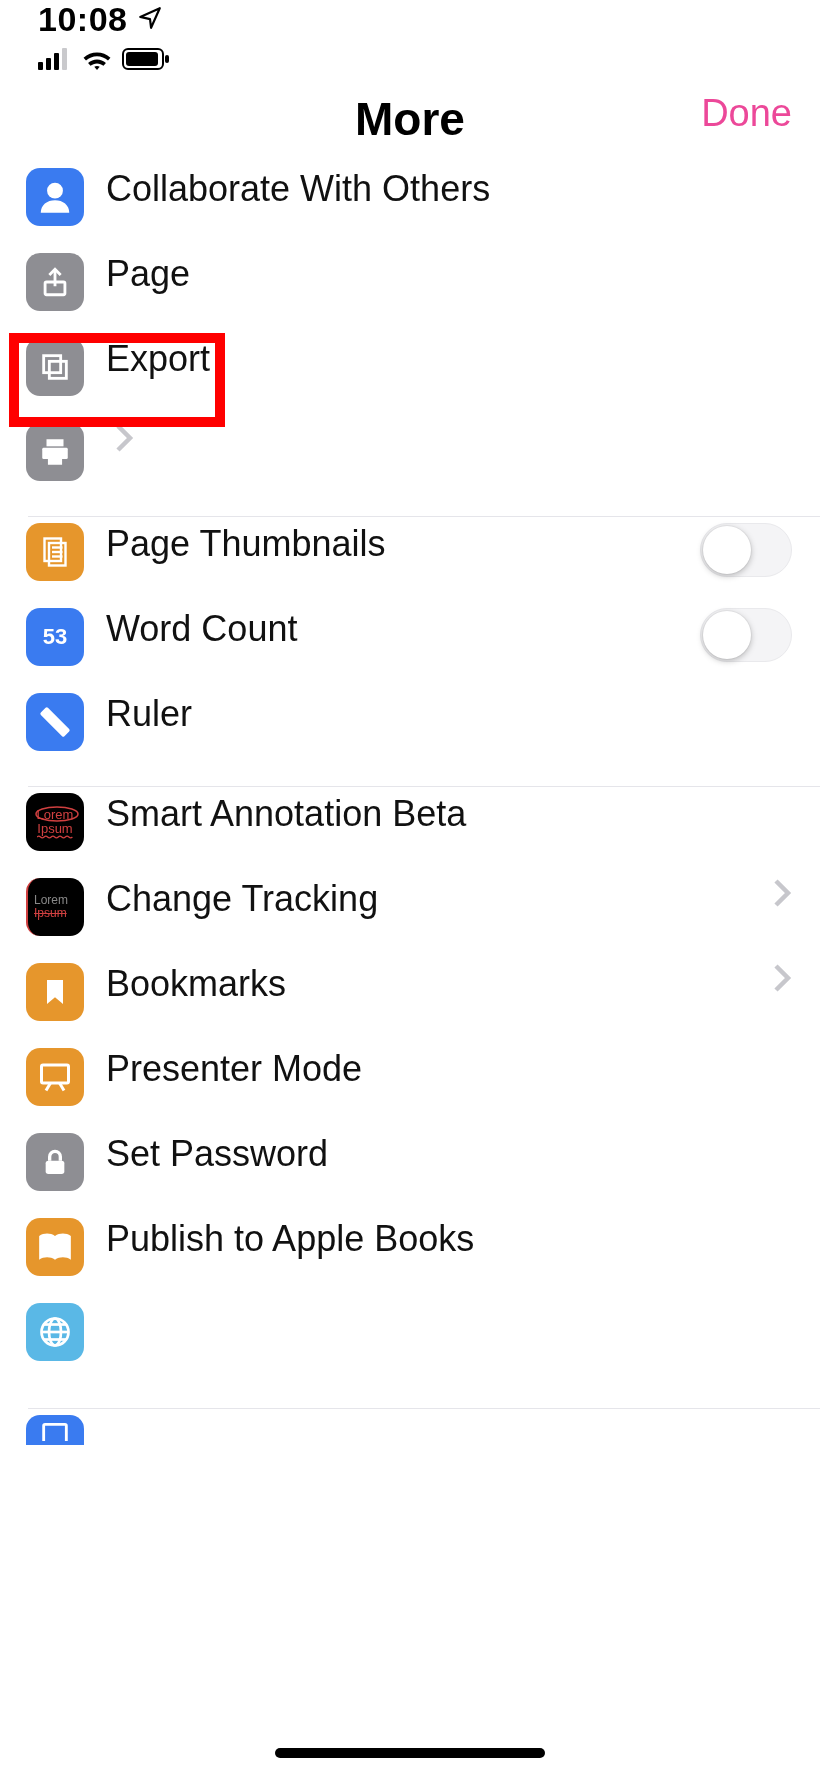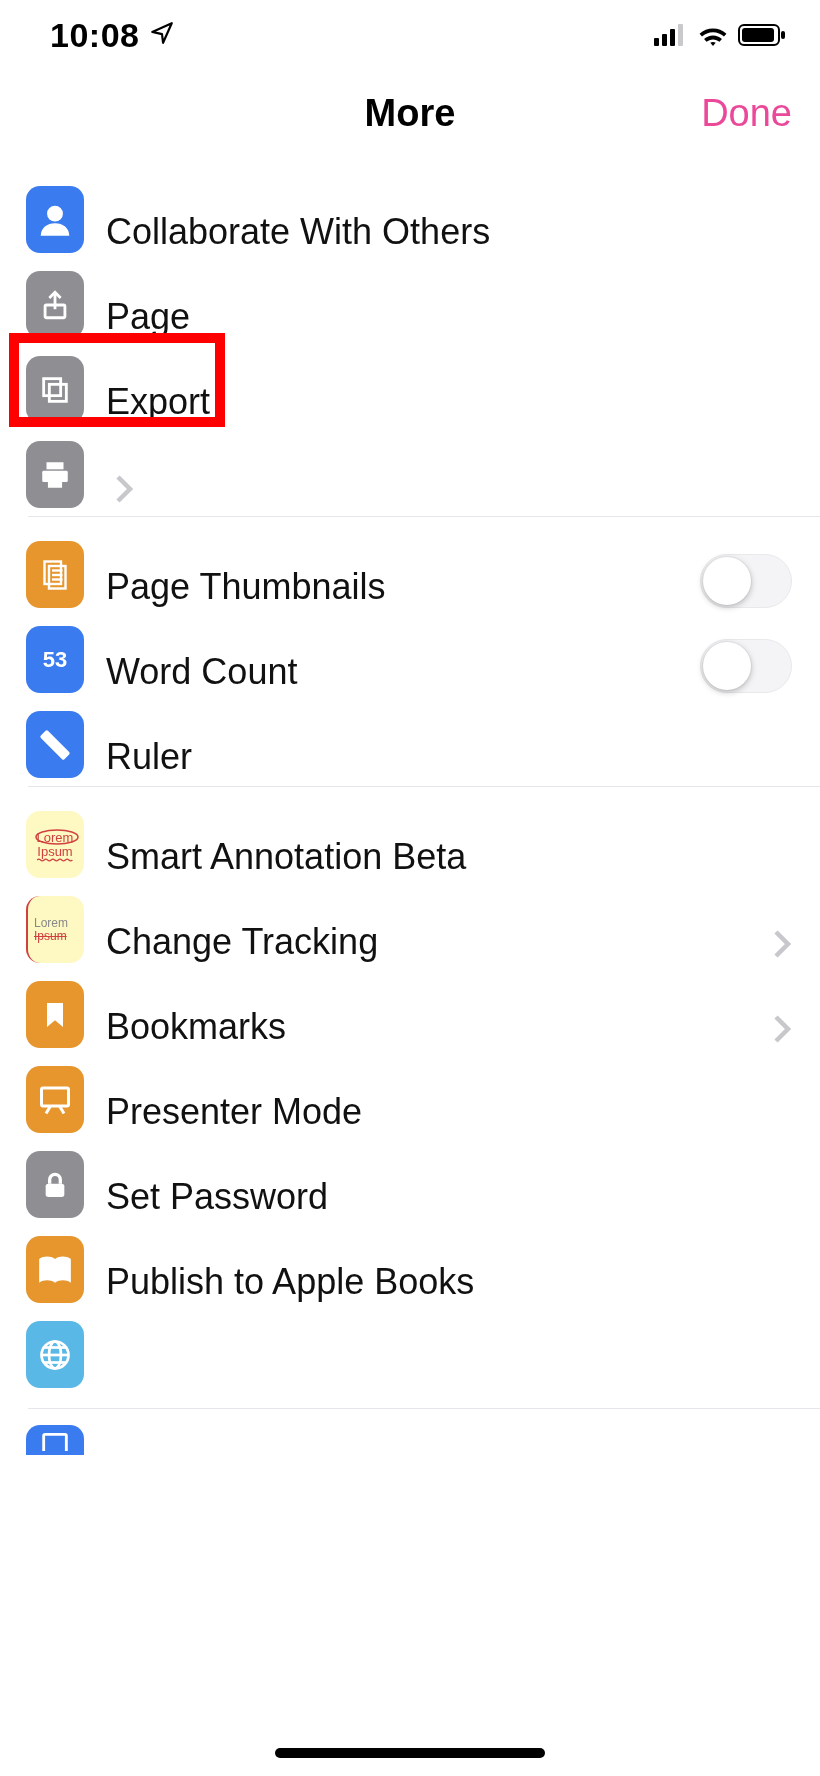--- a/index.html
+++ b/index.html
@@ -10,24 +10,25 @@
     background: #ffffff;
     font-family: -apple-system, "Helvetica Neue", Helvetica, Arial, sans-serif;
     color: #000;
     overflow: hidden;
     position: relative;
   }
 
   
   .status-bar {
     display: flex;
-    align-items: center;
+    align-items: flex-start;
     justify-content: space-between;
     height: 70px;
-    padding: 0 34px 0 50px;
+    padding: 0 34px 0 38px;
+    flex-direction: column;
   }
   .status-left {
     display: flex;
     align-items: center;
     gap: 10px;
   }
   .status-time {
     font-size: 34px;
     font-weight: 700;
     letter-spacing: 0.5px;
@@ -42,47 +43,47 @@
   
   .nav-header {
     position: relative;
     height: 70px;
     margin-top: 10px;
   }
   .nav-title {
     position: absolute;
     left: 0; right: 0;
     text-align: center;
-    font-size: 38px;
+    font-size: 46px;
     font-weight: 700;
     top: 12px;
   }
   .nav-done {
     position: absolute;
     right: 28px;
     top: 12px;
     font-size: 38px;
     font-weight: 500;
     color: #ec4899;
   }
 
   
   .list {
     margin-top: 18px;
   }
   .row {
     display: flex;
-    align-items: flex-end;
+    align-items: flex-start;
     min-height: 85px;
     padding: 0 28px 0 26px;
     position: relative;
   }
   .icon-wrap {
     width: 58px;
-    height: 67px;
+    height: 58px;
     border-radius: 14px;
     display: flex;
     align-items: center;
     justify-content: center;
     flex: 0 0 auto;
     margin-right: 22px;
   }
   .row-label {
     font-size: 36px;
     font-weight: 400;
@@ -139,21 +140,21 @@
     height: 10px;
     border-radius: 10px;
     background: #000;
   }
 
   
   .bg-blue  { background: #3a7bf0; }
   .bg-gray  { background: #8e8e93; }
   .bg-orange{ background: #e6962c; }
   .bg-ltblue{ background: #5ab8e6; }
-  .bg-ltgray{ background: #fef9c3; }
+  .bg-ltgray{ background: #000000; }
 
   
   .wc-text {
     color: #fff;
     font-size: 22px;
     font-weight: 600;
   }
 
   .lorem-text { display:flex; flex-direction:column; align-items:center; justify-content:center; font-size:13px; line-height:14px; color:#d04040; }
   .lorem-text .bot { color:#d04040; position:relative; }

